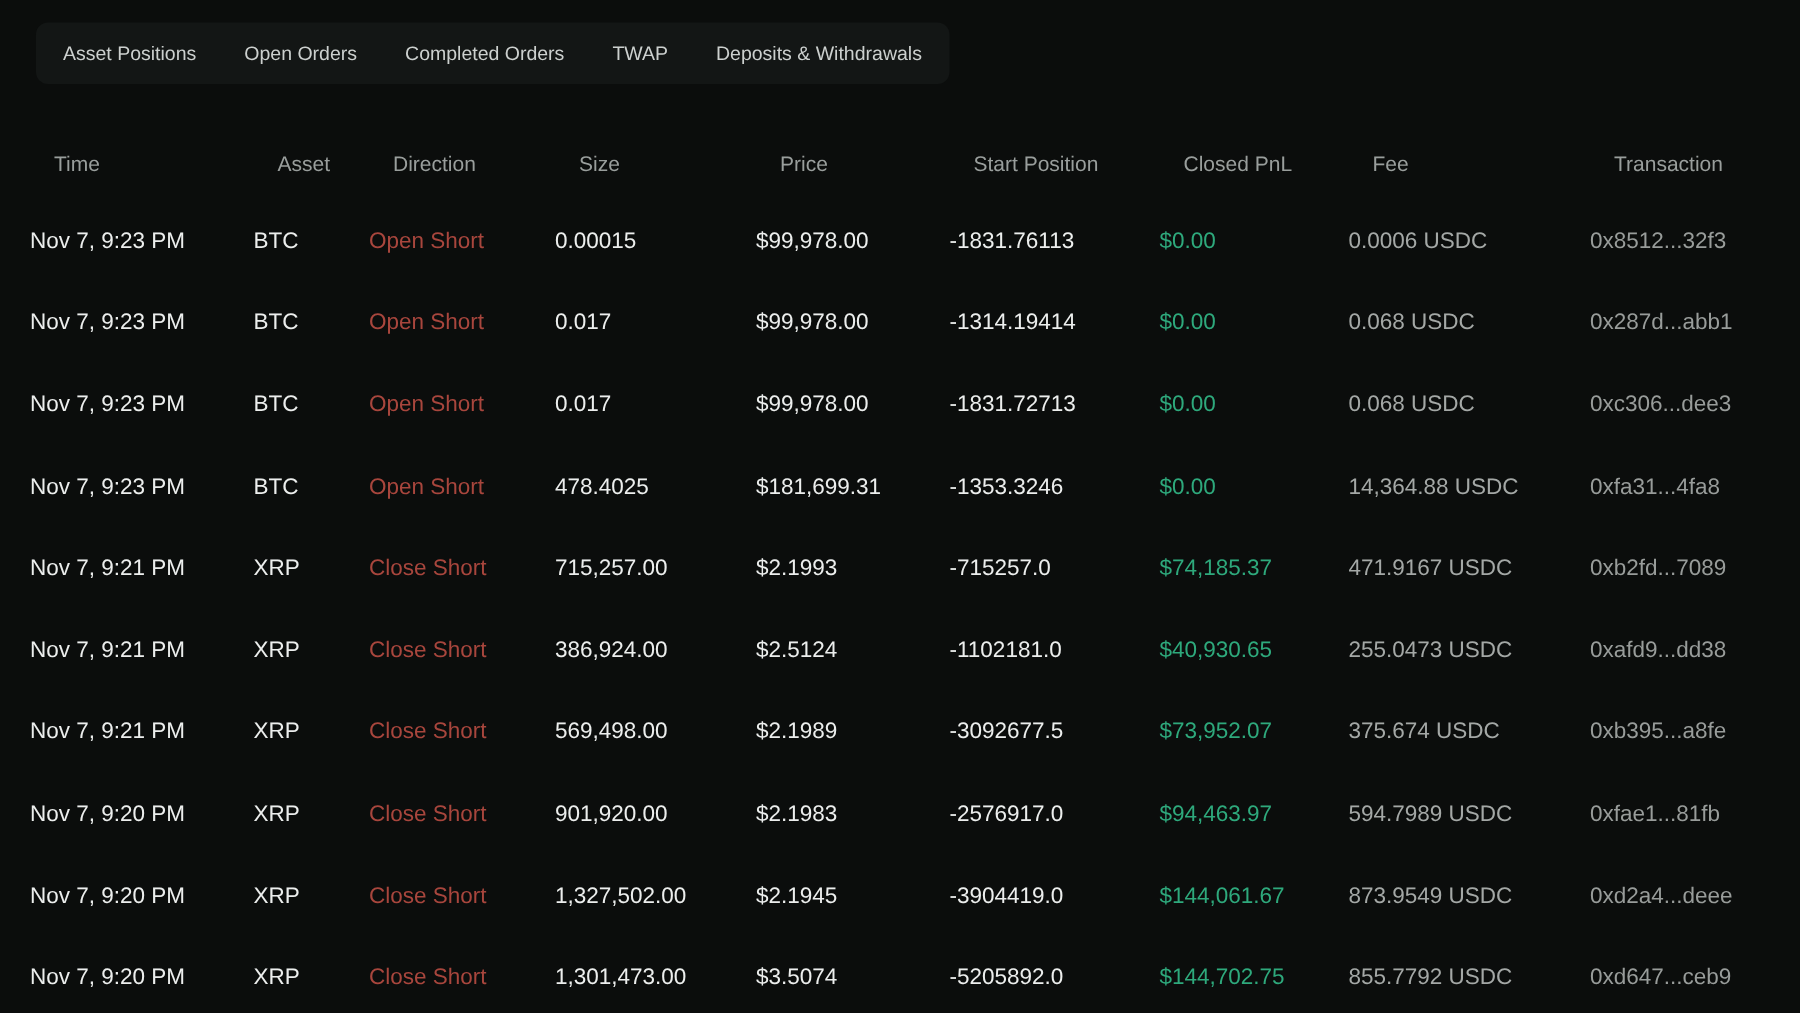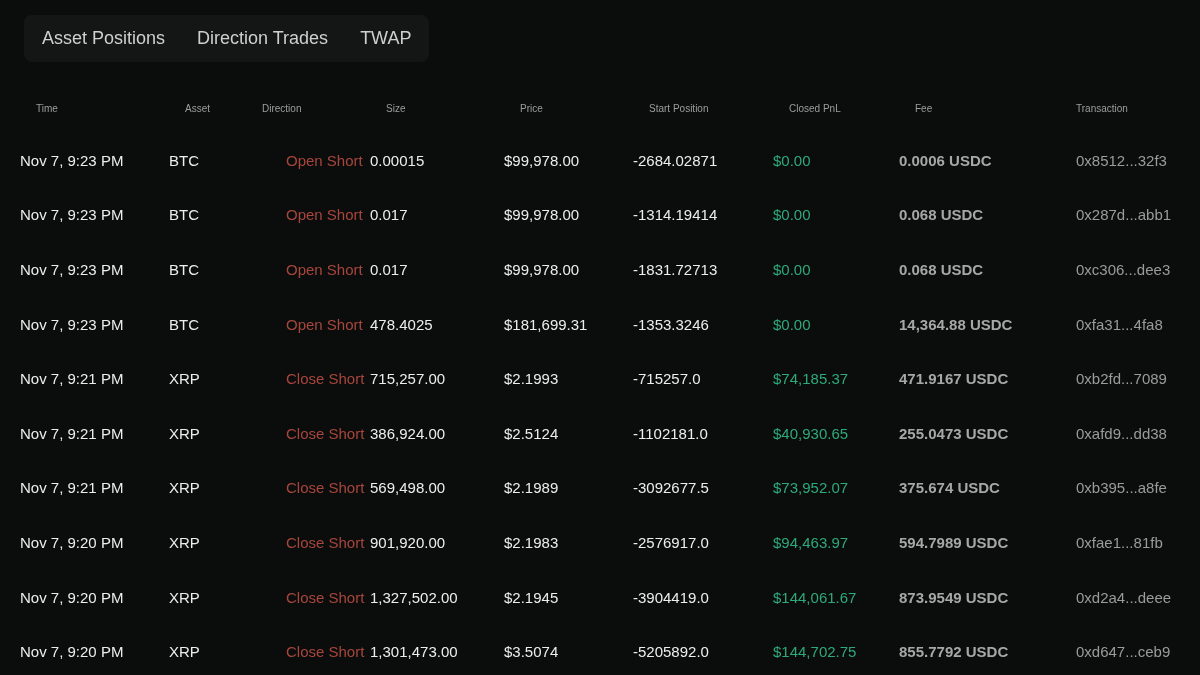--- a/index.html
+++ b/index.html
@@ -31,21 +31,21 @@
     background: var(--tabbar-bg);
     border-radius: 8px;
     padding: 2px 2px;
   }
   .tab {
     appearance: none;
     border: none;
     background: transparent;
     color: var(--tab-text);
     font-family: inherit;
-    font-size: 18px;
+    font-size: 13px;
     padding: 11px 16px;
     border-radius: 17px;
     cursor: pointer;
     white-space: nowrap;
   }
   .tab.active {
     background: var(--active-tab-bg);
     color: var(--active-tab-text);
   }
   
@@ -55,47 +55,49 @@
   }
   .trow {
     display: grid;
     grid-template-columns: 149px 77px 124px 134px 129px 140px 126px 161px 1fr;
     padding-left: 36px;
     align-items: center;
   }
   .trow.header {
     height: 49px;
     color: var(--header-text);
-    font-size: 10px;
+    font-size: 14px;
   }
   .trow.body-row {
     height: 54.6px;
     font-size: 15px;
     color: var(--cell-text);
     padding-left: 20px;
   }
   .cell { white-space: nowrap; }
-  .cell.direction { color: var(--red); margin-left: 40px; }
+  .cell.direction { color: var(--red); }
   .cell.pnl { color: var(--green); }
-  .cell.fee { color: var(--fee-text); font-weight: bold; }
-  .cell.tx { color: var(--tx-text); cursor: pointer; margin-left: 16px; }
+  .cell.fee { color: var(--fee-text); }
+  .cell.tx { color: var(--tx-text); cursor: pointer; }
 </style>
 </head>
 <body>
 
 <nav class="tabbar">
 
     <button class="tab">Asset Positions</button>
 
-
-
-    <button class="tab">Direction Trades</button>
+    <button class="tab">Open Orders</button>
+
+
+    <button class="tab">Completed Orders</button>
 
     <button class="tab">TWAP</button>
 
+    <button class="tab">Deposits &amp; Withdrawals</button>
   </nav>
 
 <section class="table">
   <div class="trow header">
     <span class="cell">Time</span>
     <span class="cell">Asset</span>
     <span class="cell">Direction</span>
     <span class="cell">Size</span>
     <span class="cell">Price</span>
     <span class="cell">Start Position</span>
@@ -105,21 +107,21 @@
   </div>
 
   <div>
 
       <div class="trow body-row">
         <span class="cell time">Nov 7, 9:23 PM</span>
         <span class="cell asset">BTC</span>
         <span class="cell direction">Open Short</span>
         <span class="cell size">0.00015</span>
         <span class="cell price">$99,978.00</span>
-        <span class="cell startpos">-2684.02871</span>
+        <span class="cell startpos">-1831.76113</span>
         <span class="cell pnl">$0.00</span>
         <span class="cell fee">0.0006 USDC</span>
         <span class="cell tx">0x8512...32f3</span>
       </div>
 
       <div class="trow body-row">
         <span class="cell time">Nov 7, 9:23 PM</span>
         <span class="cell asset">BTC</span>
         <span class="cell direction">Open Short</span>
         <span class="cell size">0.017</span>

